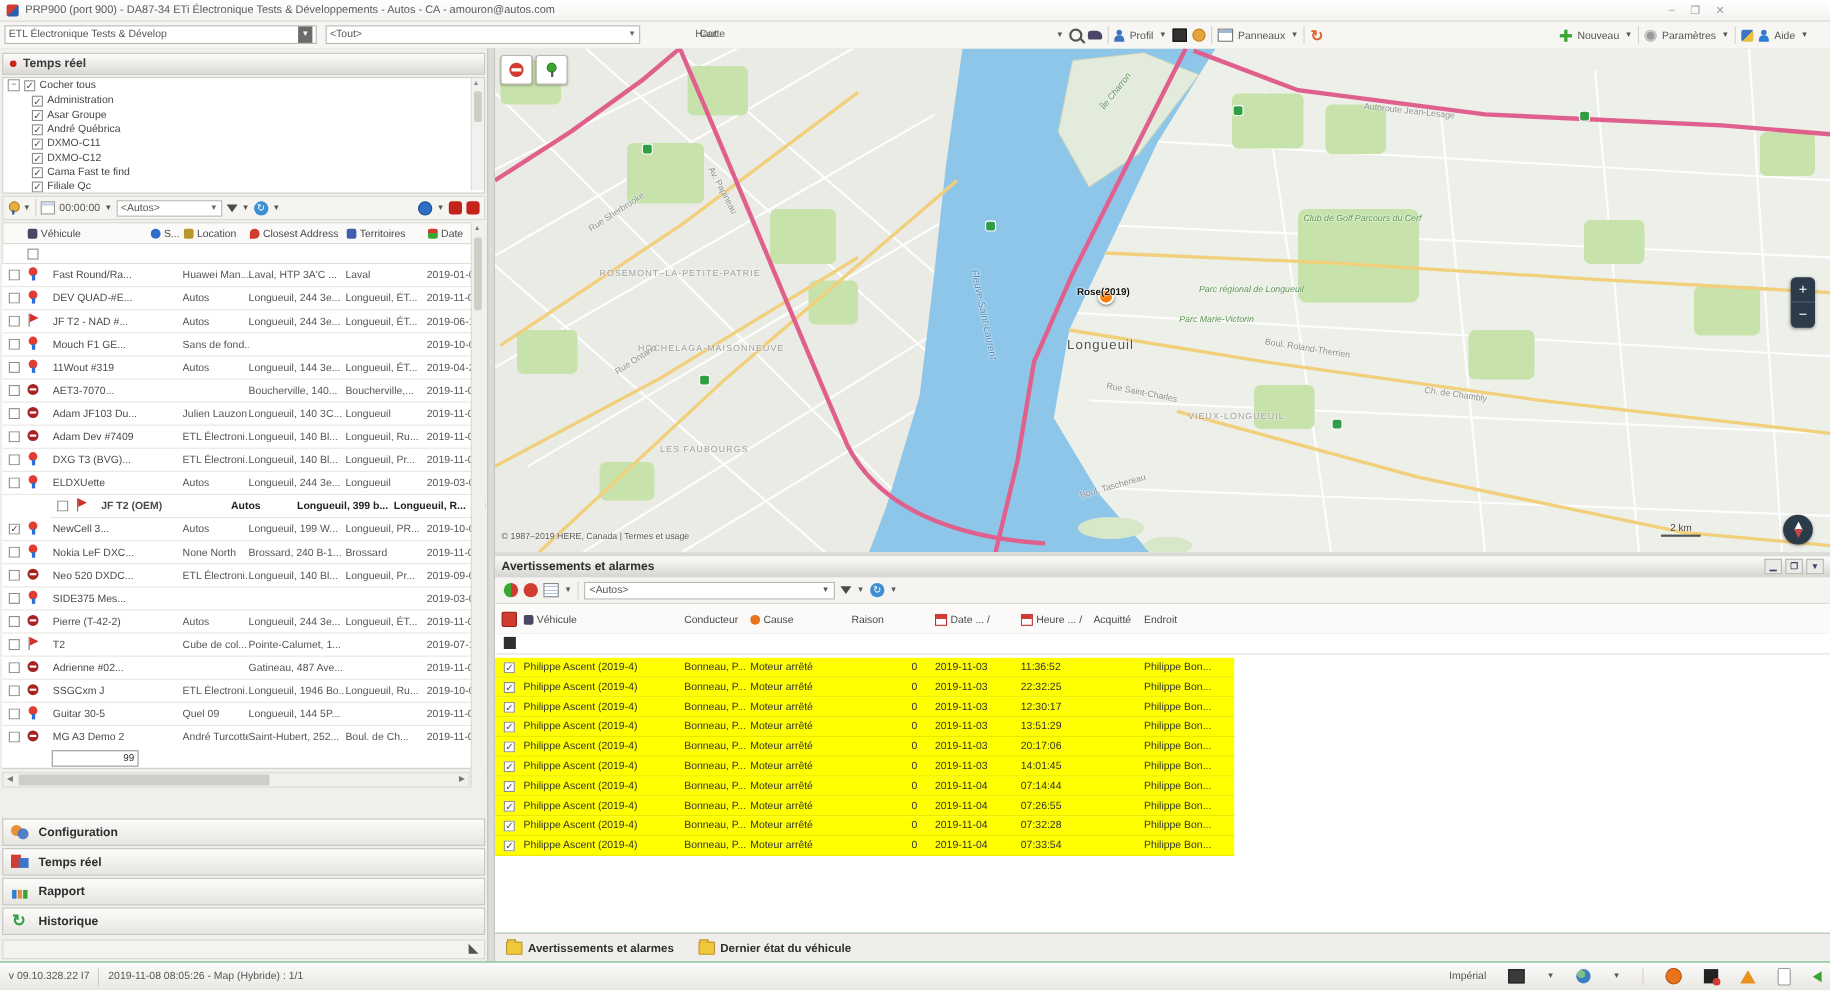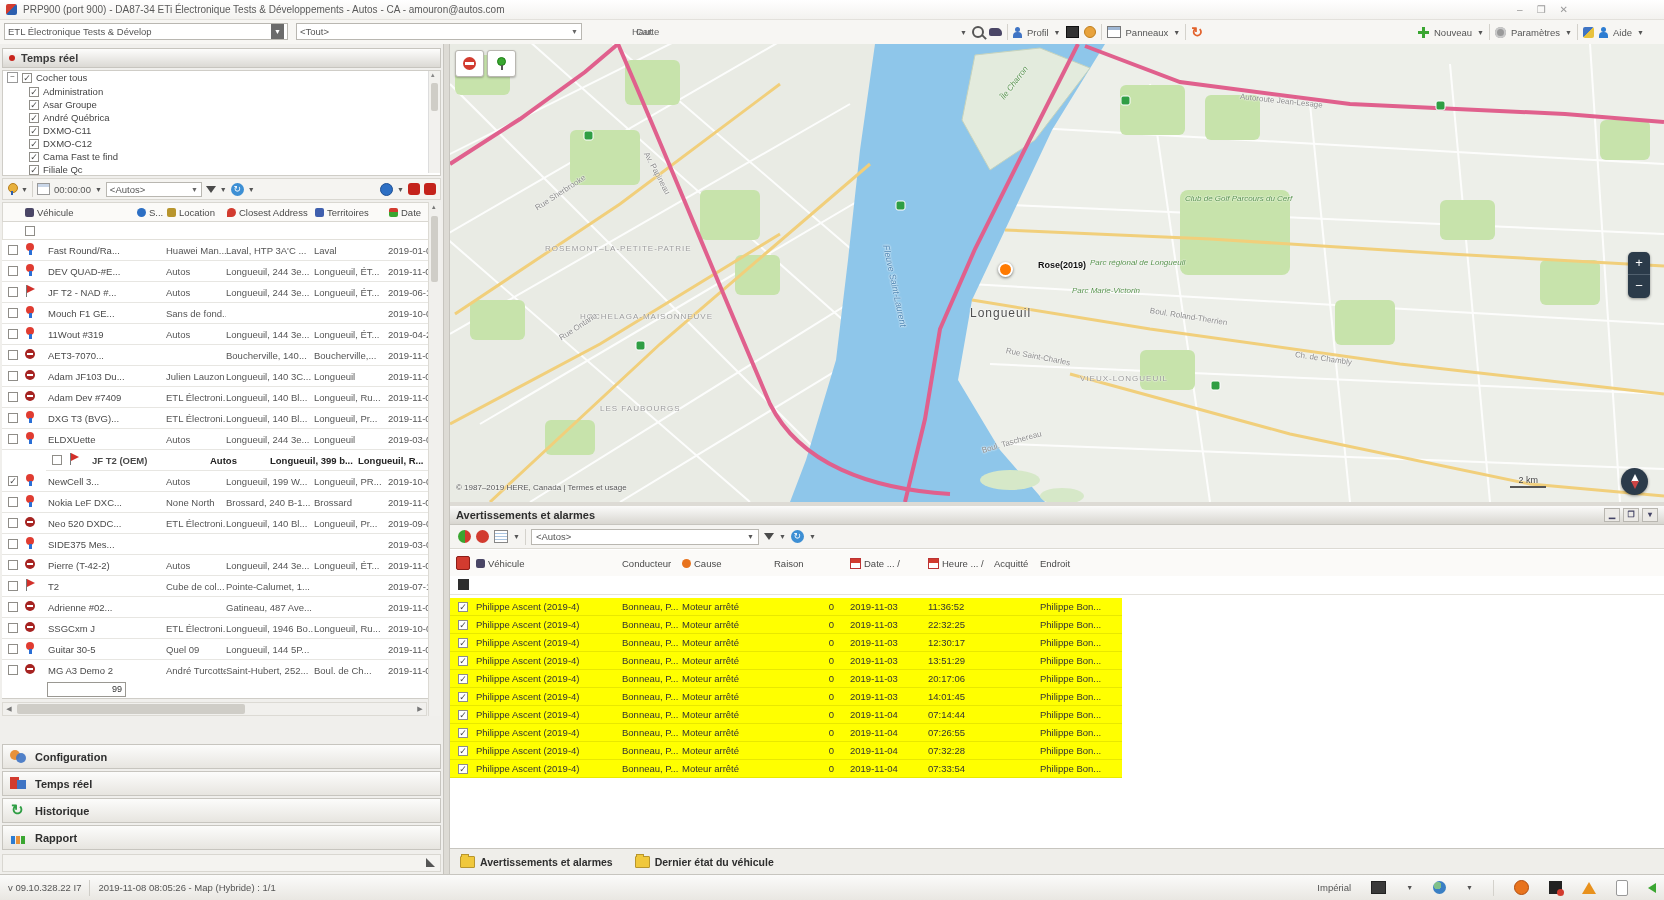--- a/index.html
+++ b/index.html
@@ -667,27 +667,27 @@
           <span class="nico config"></span>
           <span>Configuration</span>
         </div>
 
         <div class="navbar">
           <span class="nico realtime"></span>
           <span>Temps réel</span>
         </div>
 
         <div class="navbar">
+          <span class="nico report"></span>
+          <span>Rapport</span>
+        </div>
+
+        <div class="navbar">
           <span class="nico history"></span>
           <span>Historique</span>
-        </div>
-
-        <div class="navbar">
-          <span class="nico report"></span>
-          <span>Rapport</span>
         </div>
       </div>
     <div class="lstrip">
       <span class="corner"></span>
     </div>
   </div>
 
   <div class="vsplit"></div>
 
   <div class="map">
@@ -785,21 +785,21 @@
       </div>
 
     <div class="mapbtn" style="left:5px;">
       <span class="traffic-ic"></span>
     </div>
     <div class="mapbtn" style="left:37px;">
       <span class="poi-ic"></span>
     </div>
 
     <div class="marker" style="left:548px;top:218px;"></div>
-    <div class="marker-label" style="left:588px;top:216px;">Rose(2019)</div>
+    <div class="marker-label" style="left:529px;top:216px;">Rose(2019)</div>
 
     <div class="zoomctl">
       <div>+</div>
       <div class="zdiv"></div>
       <div>−</div>
     </div>
     <div class="compass"></div>
     <div class="scale">2 km</div>
     <div class="attrib">© 1987–2019 HERE, Canada | Termes et usage</div>
   </div>

